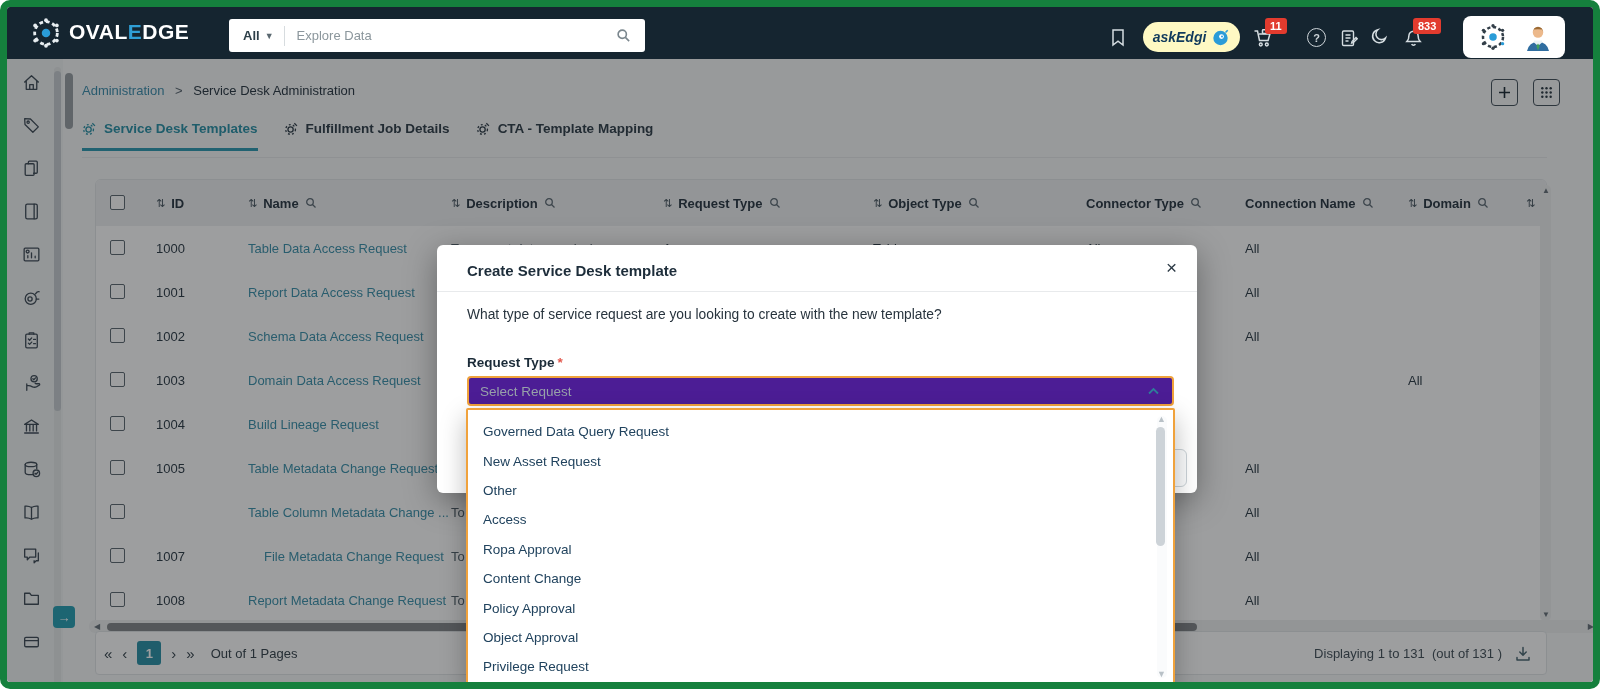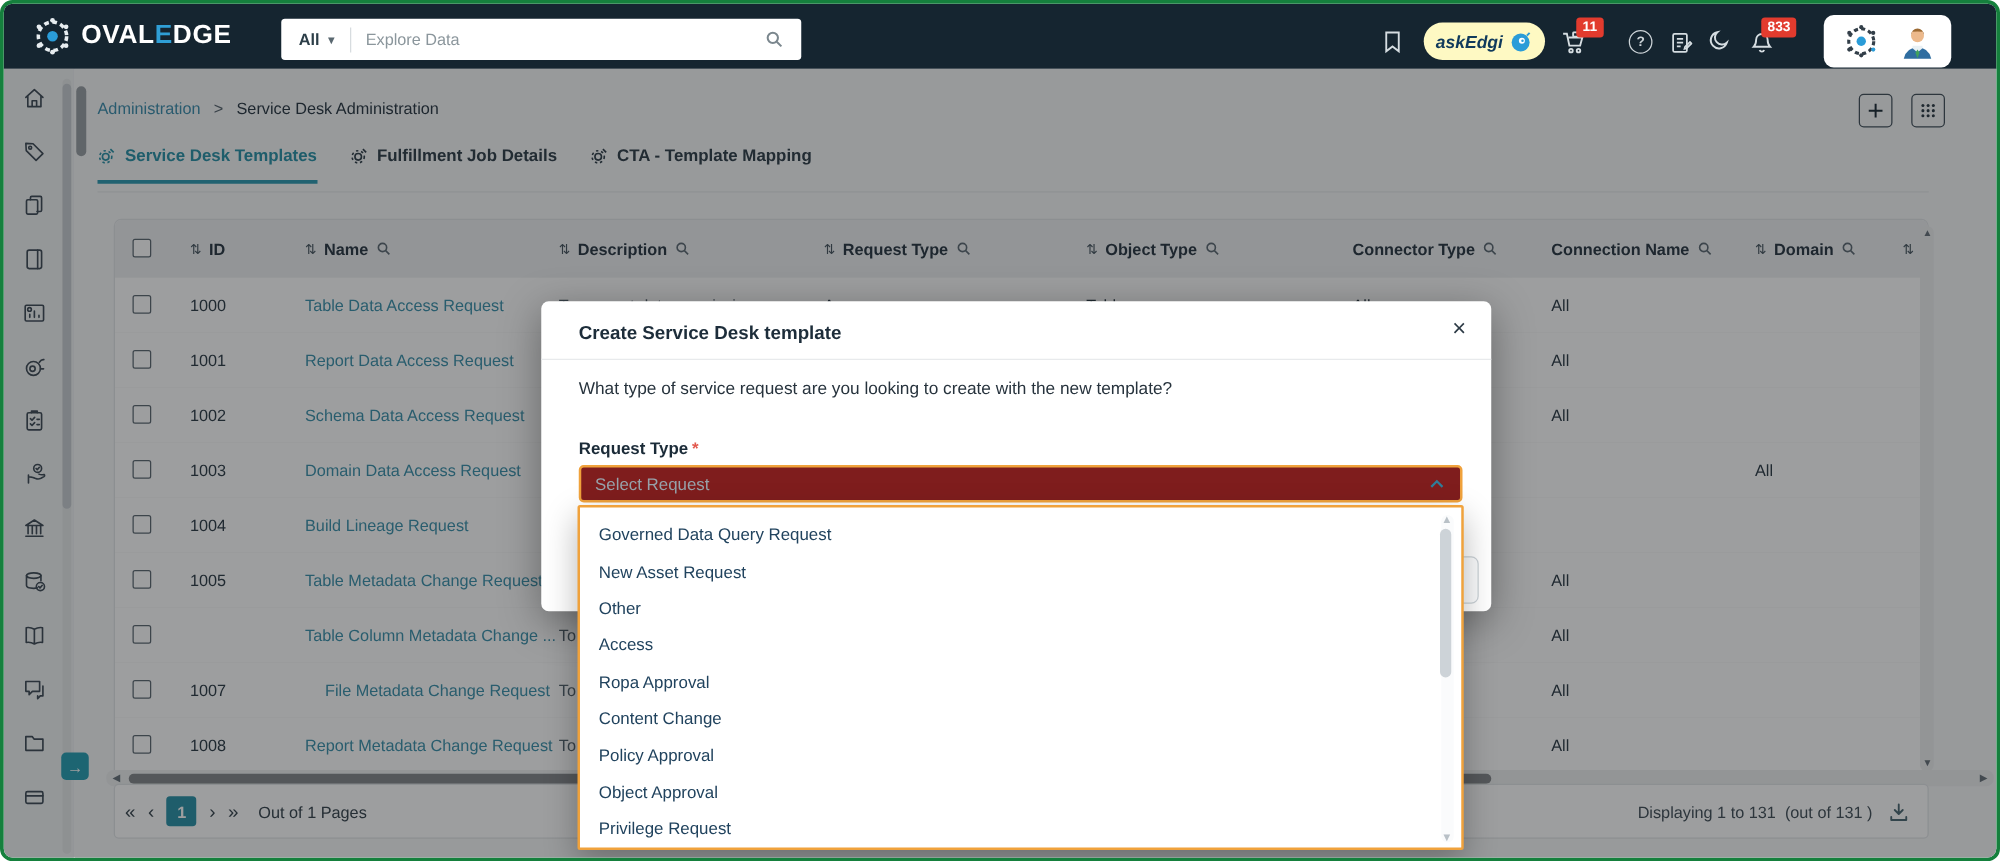--- a/index.html
+++ b/index.html
@@ -1,16 +1,16 @@
 <!DOCTYPE html>
 <html><head>
 <meta charset="utf-8">
 <style>
   html,body{margin:0;padding:0;background:#fff;}
-  .frame{position:relative;width:1600px;height:689px;box-sizing:border-box;border:3px solid #15803d;border-radius:10px;overflow:hidden;background:#fff;font-family:"Liberation Sans","DejaVu Sans",sans-serif;}
+  .frame{position:relative;width:1600px;height:689px;box-sizing:border-box;border:7px solid #15803d;border-radius:10px;overflow:hidden;background:#fff;font-family:"Liberation Sans","DejaVu Sans",sans-serif;}
   .abs{position:absolute;}
   
   .navbar{position:absolute;left:0;top:0;width:100%;height:52px;background:#152530;z-index:3;}
   .wordmark{position:absolute;left:62px;top:13px;font-size:21px;font-weight:700;letter-spacing:.5px;color:#fff;}
   .wordmark .accent{color:#2f9fd6;}
   .gsearch{position:absolute;left:222px;top:12px;width:416px;height:33px;background:#fff;border-radius:3px;display:flex;align-items:center;}
   .gsearch .scope{font-size:13px;font-weight:700;color:#2c3e48;margin-left:14px;}
   .gsearch .chev{margin-left:5px;color:#5a6870;font-size:9px;}
   .gsearch .vline{width:1px;height:20px;background:#d7dcdf;margin:0 12px 0 10px;}
   .gsearch .ph{font-size:13px;color:#8b969c;flex:1;}
@@ -64,21 +64,21 @@
   .dl{position:absolute;right:14px;top:13px;width:18px;height:18px;stroke:#4e6a74;stroke-width:1.5;fill:none;stroke-linecap:round;stroke-linejoin:round;}
   
   .overlay{position:absolute;left:0;top:52px;width:100%;height:637px;background:rgba(10,12,14,.40);z-index:5;}
   .modal{position:absolute;left:430px;top:238px;width:760px;height:248px;background:#fff;border-radius:6px;box-shadow:0 8px 32px rgba(0,0,0,.35);z-index:10;}
   .modal .mtitle{position:absolute;left:30px;top:17px;font-size:15px;font-weight:700;color:#1d2d3a;}
   .modal .mclose{position:absolute;right:20px;top:13px;font-size:19px;color:#2c3a45;line-height:19px;}
   .modal .mdiv{position:absolute;left:0;top:46px;width:100%;height:1px;background:#e8eaec;}
   .modal .question{position:absolute;left:30px;top:62px;font-size:13.8px;color:#27333d;}
   .modal .flabel{position:absolute;left:30px;top:110px;font-size:13.5px;font-weight:700;color:#1b2b38;}
   .modal .req{color:#e2574c;margin-left:3px;font-weight:700;}
-  .selectbox{position:absolute;left:30px;top:131px;width:707px;height:30px;border:2px solid #f0a23c;border-radius:4px;box-sizing:border-box;background:#7f1d1d;display:flex;align-items:center;}
+  .selectbox{position:absolute;left:30px;top:131px;width:707px;height:30px;border:2px solid #f0a23c;border-radius:4px;box-sizing:border-box;background:#4c1d95;display:flex;align-items:center;}
   .selectbox .ph{font-size:13.5px;color:#98a2aa;margin-left:11px;flex:1;}
   .selectbox .caret{width:13px;height:13px;stroke:#2f7d9a;stroke-width:1.8;fill:none;margin-right:12px;}
   .peekbtn{position:absolute;left:1092px;top:442px;width:88px;height:38px;background:#fbfcfd;border:1.5px solid #ccd3d8;border-radius:6px;box-sizing:border-box;z-index:11;}
   .dropdown{position:absolute;left:459px;top:401px;width:709px;height:276px;background:#fff;border:2px solid #f0a23c;border-radius:2px;box-sizing:border-box;box-shadow:0 10px 26px rgba(0,0,0,.28);z-index:12;padding-top:7px;overflow:hidden;}
   .opt{height:29.4px;display:flex;align-items:center;padding-left:15px;font-size:13.5px;color:#21435e;white-space:nowrap;}
   .ddtrack{position:absolute;right:6px;top:6px;width:10px;height:262px;background:#fafbfc;border-radius:5px;}
   .ddthumb{position:absolute;right:6.5px;top:32px;width:9px;height:119px;background:#cdd3d8;border-radius:5px;}
   .ddarrow{position:absolute;right:7px;color:#b9c1c7;font-size:9px;line-height:9px;}
 </style>
 </head>

